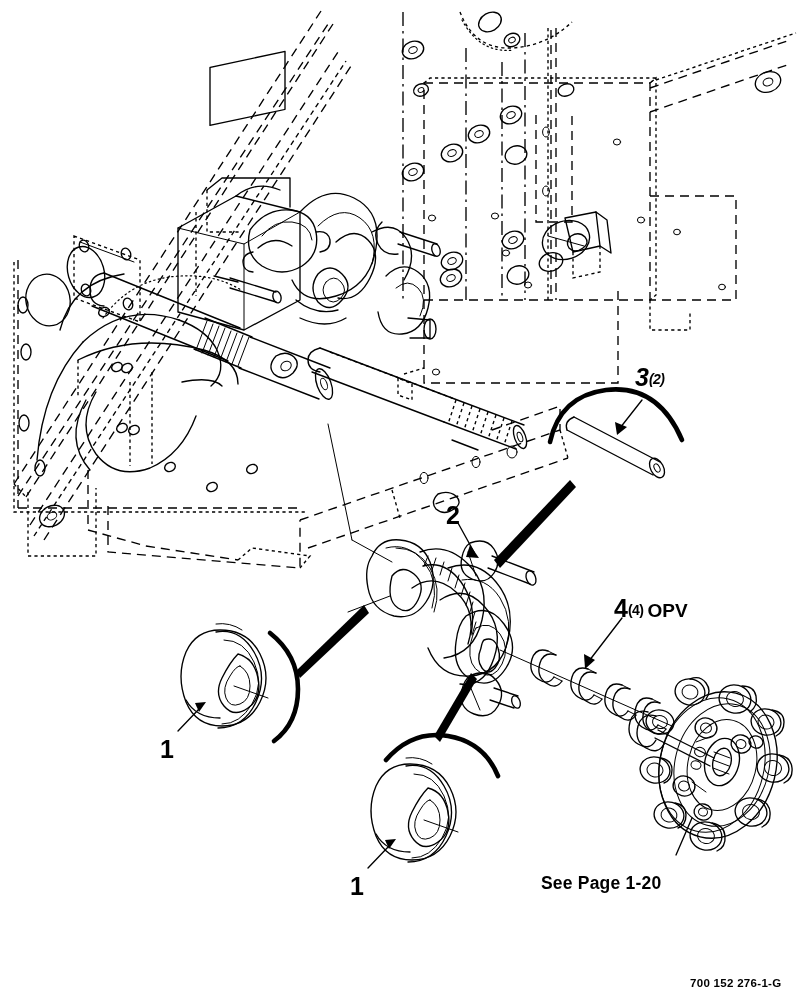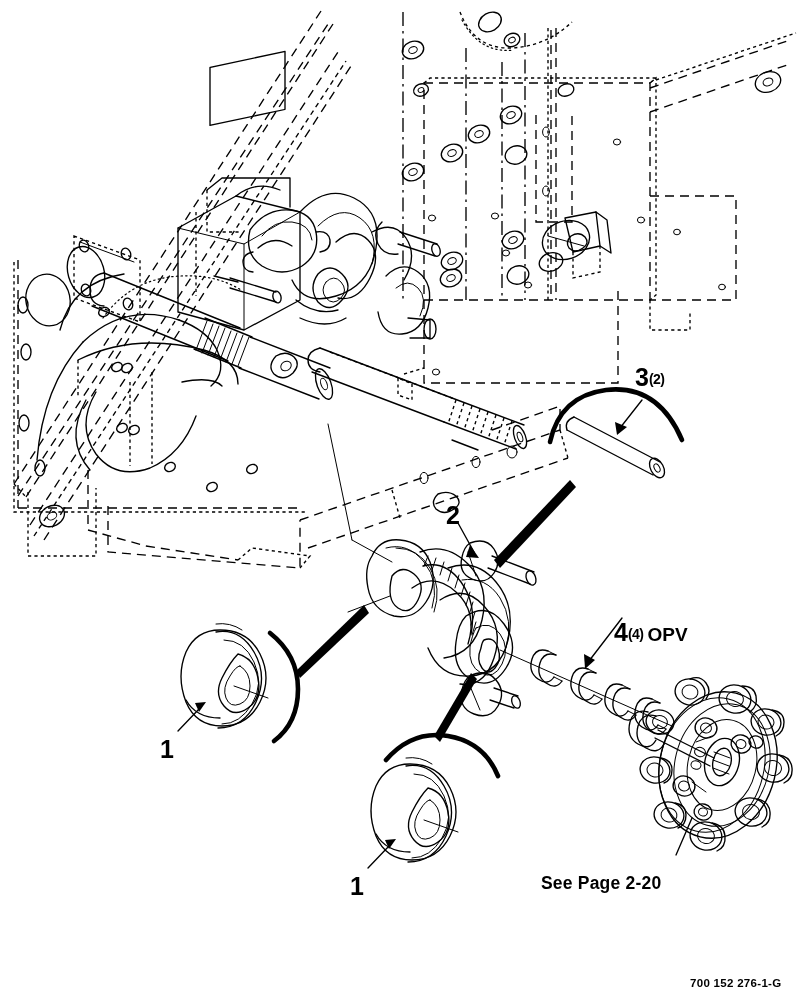--- a/index.html
+++ b/index.html
@@ -50,22 +50,22 @@
     letter-spacing: -0.5px;
   }
   .callout .suffix {
     font-size: 19px;
     font-weight: bold;
     margin-left: 4px;
   }
   #c-one-a  { left: 160px; top: 737px; }
   #c-one-b  { left: 350px; top: 874px; }
   #c-two    { left: 446px; top: 503px; }
-  #c-three  { left: 635px; top: 365px; }
-  #c-four   { left: 614px; top: 596px; margin-top: 24px; }
+  #c-three  { left: 635px; top: 365px; font-style: italic; }
+  #c-four   { left: 614px; top: 596px; }
   #see-page {
     position: absolute;
     left: 541px;
     top: 873px;
     font-size: 17.5px;
     font-weight: bold;
     letter-spacing: 0.2px;
     white-space: nowrap;
   }
   #part-number {
@@ -641,17 +641,17 @@
   </div>
 
   <div class="callout" id="c-three">
     <span class="num">3</span><span class="qty">(2)</span>
   </div>
 
   <div class="callout" id="c-four">
     <span class="num">4</span><span class="qty">(4)</span><span class="suffix">OPV</span>
   </div>
 
-  <div id="see-page">See Page 2-20</div>
+  <div id="see-page">See Page 1-20</div>
 
   <div id="part-number">700 152 276-1-G</div>
 
 </div>
 
 </body></html>

